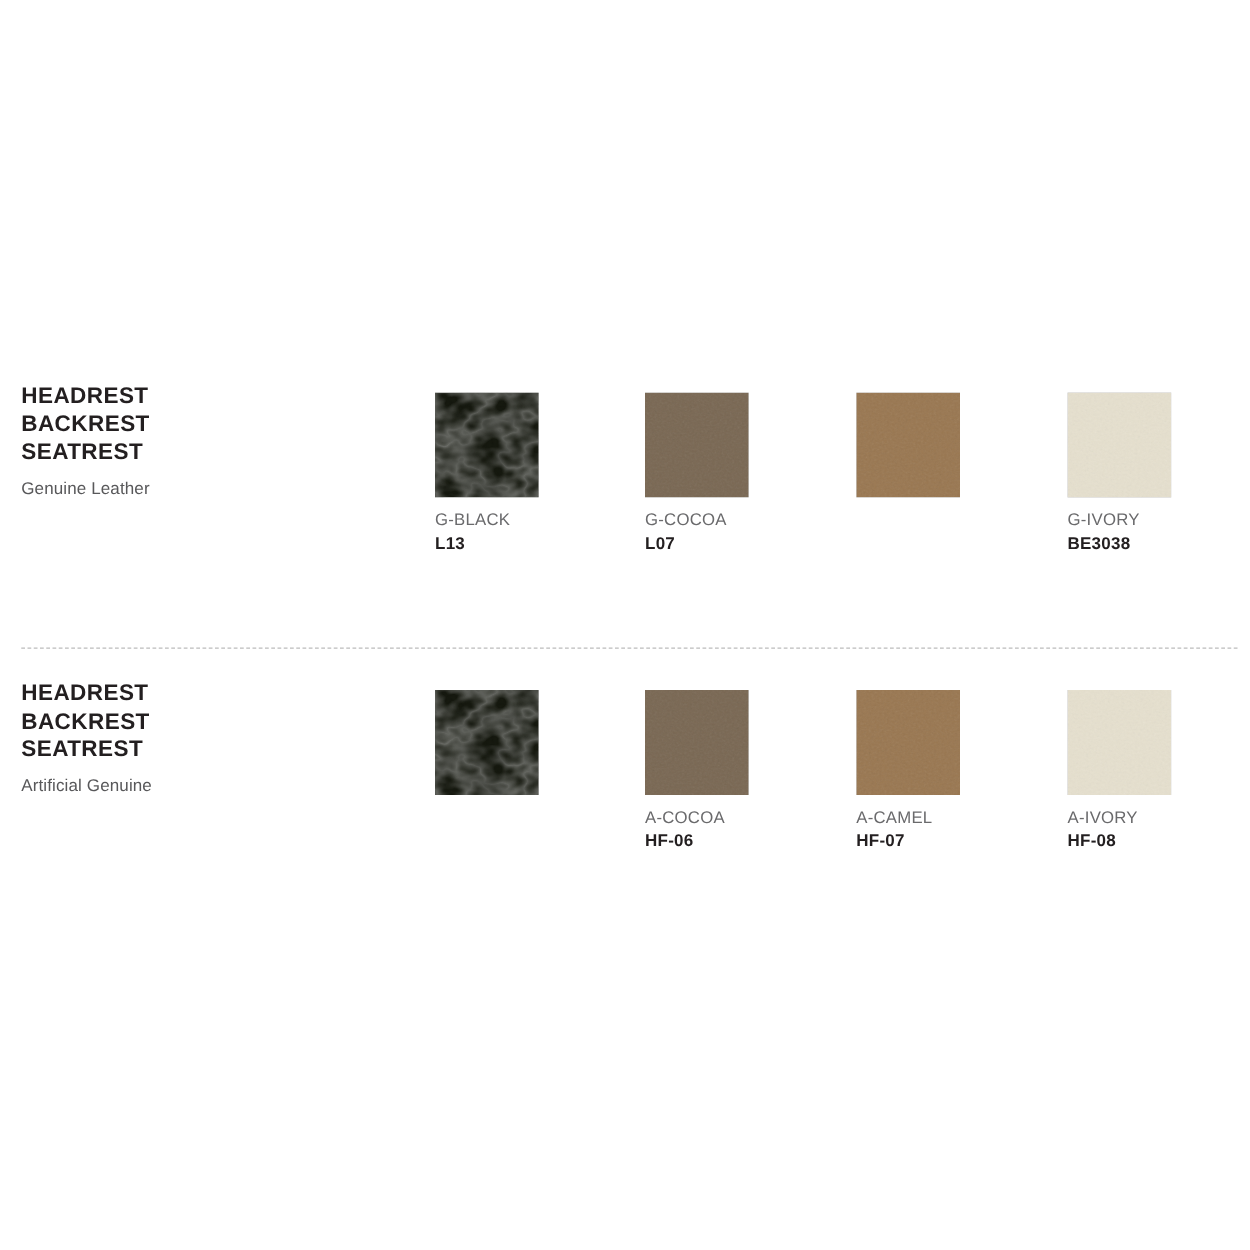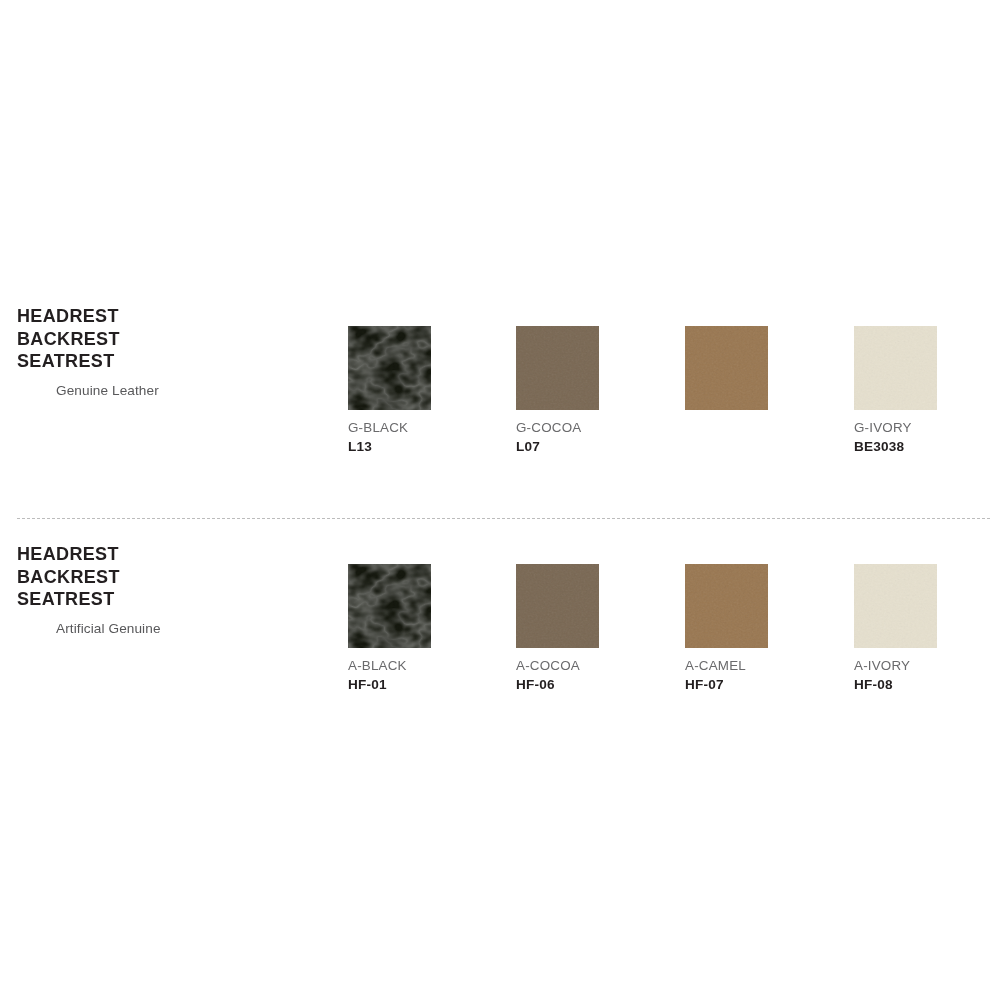--- a/index.html
+++ b/index.html
@@ -46,34 +46,33 @@
   }
   .group-subtitle {
     display: block;
     margin-top: 9px;
     font-size: 13.6px;
     font-weight: normal;
     color: #58585a;
     line-height: 17px;
     letter-spacing: 0.1px;
     white-space: nowrap;
-    margin-left: 39px;
   }
 
   
   .swatch-row {
     position: absolute;
     left: 348px;
     top: 5px;
     width: 640px;
     height: 170px;
   }
   .swatch-cell {
     position: absolute;
-    top: 16px;
+    top: 4px;
     width: 168px;
   }
   .swatch-cell.col-0 { left: 0px; }
   .swatch-cell.col-1 { left: 168px; }
   .swatch-cell.col-2 { left: 337px; }
   .swatch-cell.col-3 { left: 506px; }
 
   .swatch-chip {
     position: relative;
     width: 83px;
@@ -262,24 +261,20 @@
                 <feComponentTransfer>
                   <feFuncA type="table" tableValues="0 0 1 0 0"></feFuncA>
                 </feComponentTransfer>
               </filter>
             </defs>
             <rect width="83" height="84" fill="#16190f"></rect>
             <rect width="83" height="84" filter="url(#gr10)" opacity="0.55" fill="#000" style="mix-blend-mode:multiply"></rect>
             <rect width="83" height="84" filter="url(#cr10)" opacity="0.42" fill="#5d6450"></rect>
           </svg>
         </div>
-        <div class="swatch-labels">
-          <span class="swatch-name">A-BLACK</span>
-          <span class="swatch-code">HF-01</span>
-        </div>
       </div>
 
       <div class="swatch-cell col-1">
         <div class="swatch-chip">
           <svg class="grain" viewBox="0 0 83 84" preserveAspectRatio="none">
             <defs>
               <filter id="gr11" x="0" y="0" width="100%" height="100%">
                 <feTurbulence type="fractalNoise" baseFrequency="0.5 0.62" numOctaves="4" seed="21" result="n"></feTurbulence>
                 <feColorMatrix in="n" type="saturate" values="0"></feColorMatrix>
                 <feComponentTransfer>

